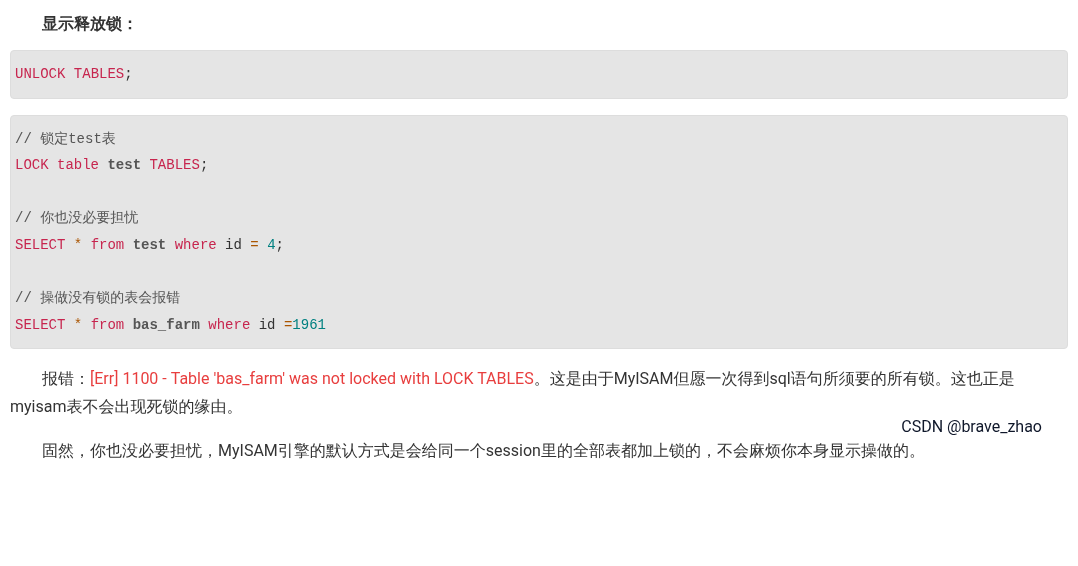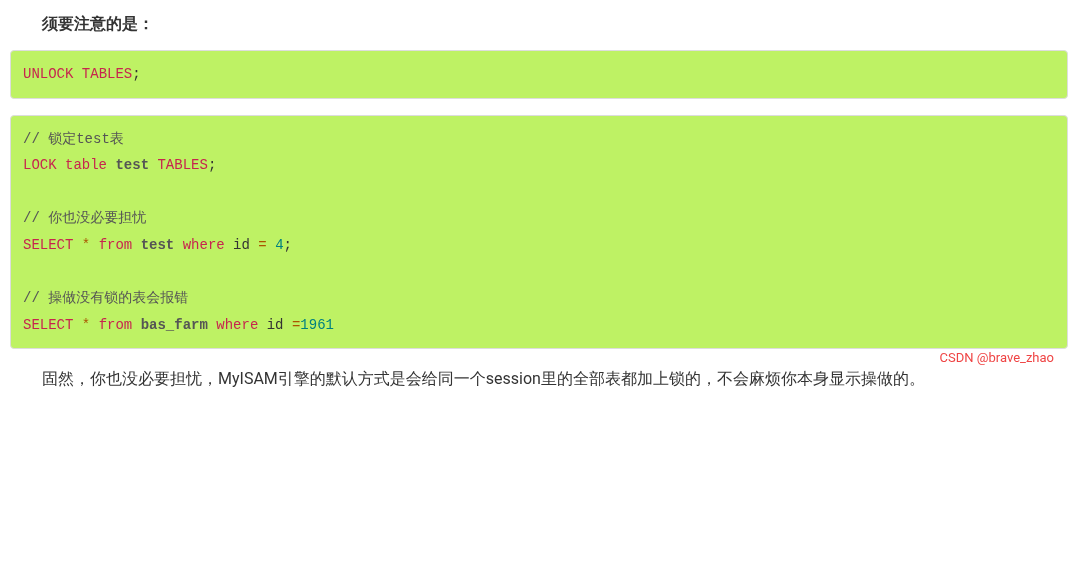--- a/index.html
+++ b/index.html
@@ -18,22 +18,22 @@
     }
     .section-title {
       font-weight: bold;
       margin-bottom: 12px;
       text-indent: 2em;
       font-size: 16px;
     }
     .code-block {
       border: 1px solid #ddd;
       border-radius: 4px;
-      background: #bef264;
-      padding: 10px 12px;
+      background: #e5e5e5;
+      padding: 10px 4px;
       margin-bottom: 16px;
       font-family: "Consolas", "Monaco", "Courier New", monospace;
       font-size: 14px;
       line-height: 1.9;
       white-space: pre;
       overflow-x: auto;
     }
     .paragraph {
       margin-bottom: 16px;
       text-indent: 2em;
@@ -53,46 +53,47 @@
       color: #aa5500;
     }
     .num {
       color: #008080;
     }
     .comment {
       color: #555;
     }
     .watermark {
       position: absolute;
-      right: 14px;
+      right: 26px;
       bottom: 24px;
-      color: #ef4444;
-      font-size: 13px;
+      color: #0f172a;
+      font-size: 16px;
       pointer-events: none;
     }
     .wrap {
       position: relative;
     }
   </style>
 </head>
 <body>
 <div class="wrap">
 
-<div class="section-title">须要注意的是：</div>
+<div class="section-title">显示释放锁：</div>
 
 <div class="code-block"><span class="kw">UNLOCK</span> <span class="kw">TABLES</span><span>;</span></div>
 
 
 <div class="code-block"><span class="comment">// 锁定test表</span>
 <span class="kw">LOCK</span> <span class="kw">table</span> <span class="tbl">test</span> <span class="kw">TABLES</span><span>;</span>
 
 <span class="comment">// 你也没必要担忧</span>
 <span class="kw">SELECT</span> <span class="op">*</span> <span class="kw">from</span> <span class="tbl">test</span> <span class="kw">where</span> <span>id</span> <span class="op">=</span> <span class="num">4</span><span>;</span>
 
 <span class="comment">// 操做没有锁的表会报错</span>
 <span class="kw">SELECT</span> <span class="op">*</span> <span class="kw">from</span> <span class="tbl">bas_farm</span> <span class="kw">where</span> <span>id</span> <span class="op">=</span><span class="num">1961</span></div>
 
+<p class="paragraph"><span>报错：</span><span class="hl-red">[Err] 1100 - Table 'bas_farm' was not locked with LOCK TABLES</span><span>。这是由于MyISAM但愿一次得到sql语句所须要的所有锁。这也正是myisam表不会出现死锁的缘由。</span></p>
 
 <p class="paragraph"><span>固然，你也没必要担忧，MyISAM引擎的默认方式是会给同一个session里的全部表都加上锁的，不会麻烦你本身显示操做的。</span></p>
 
 <div class="watermark">CSDN @brave_zhao</div>
 
 </div>
 
 </body></html>

